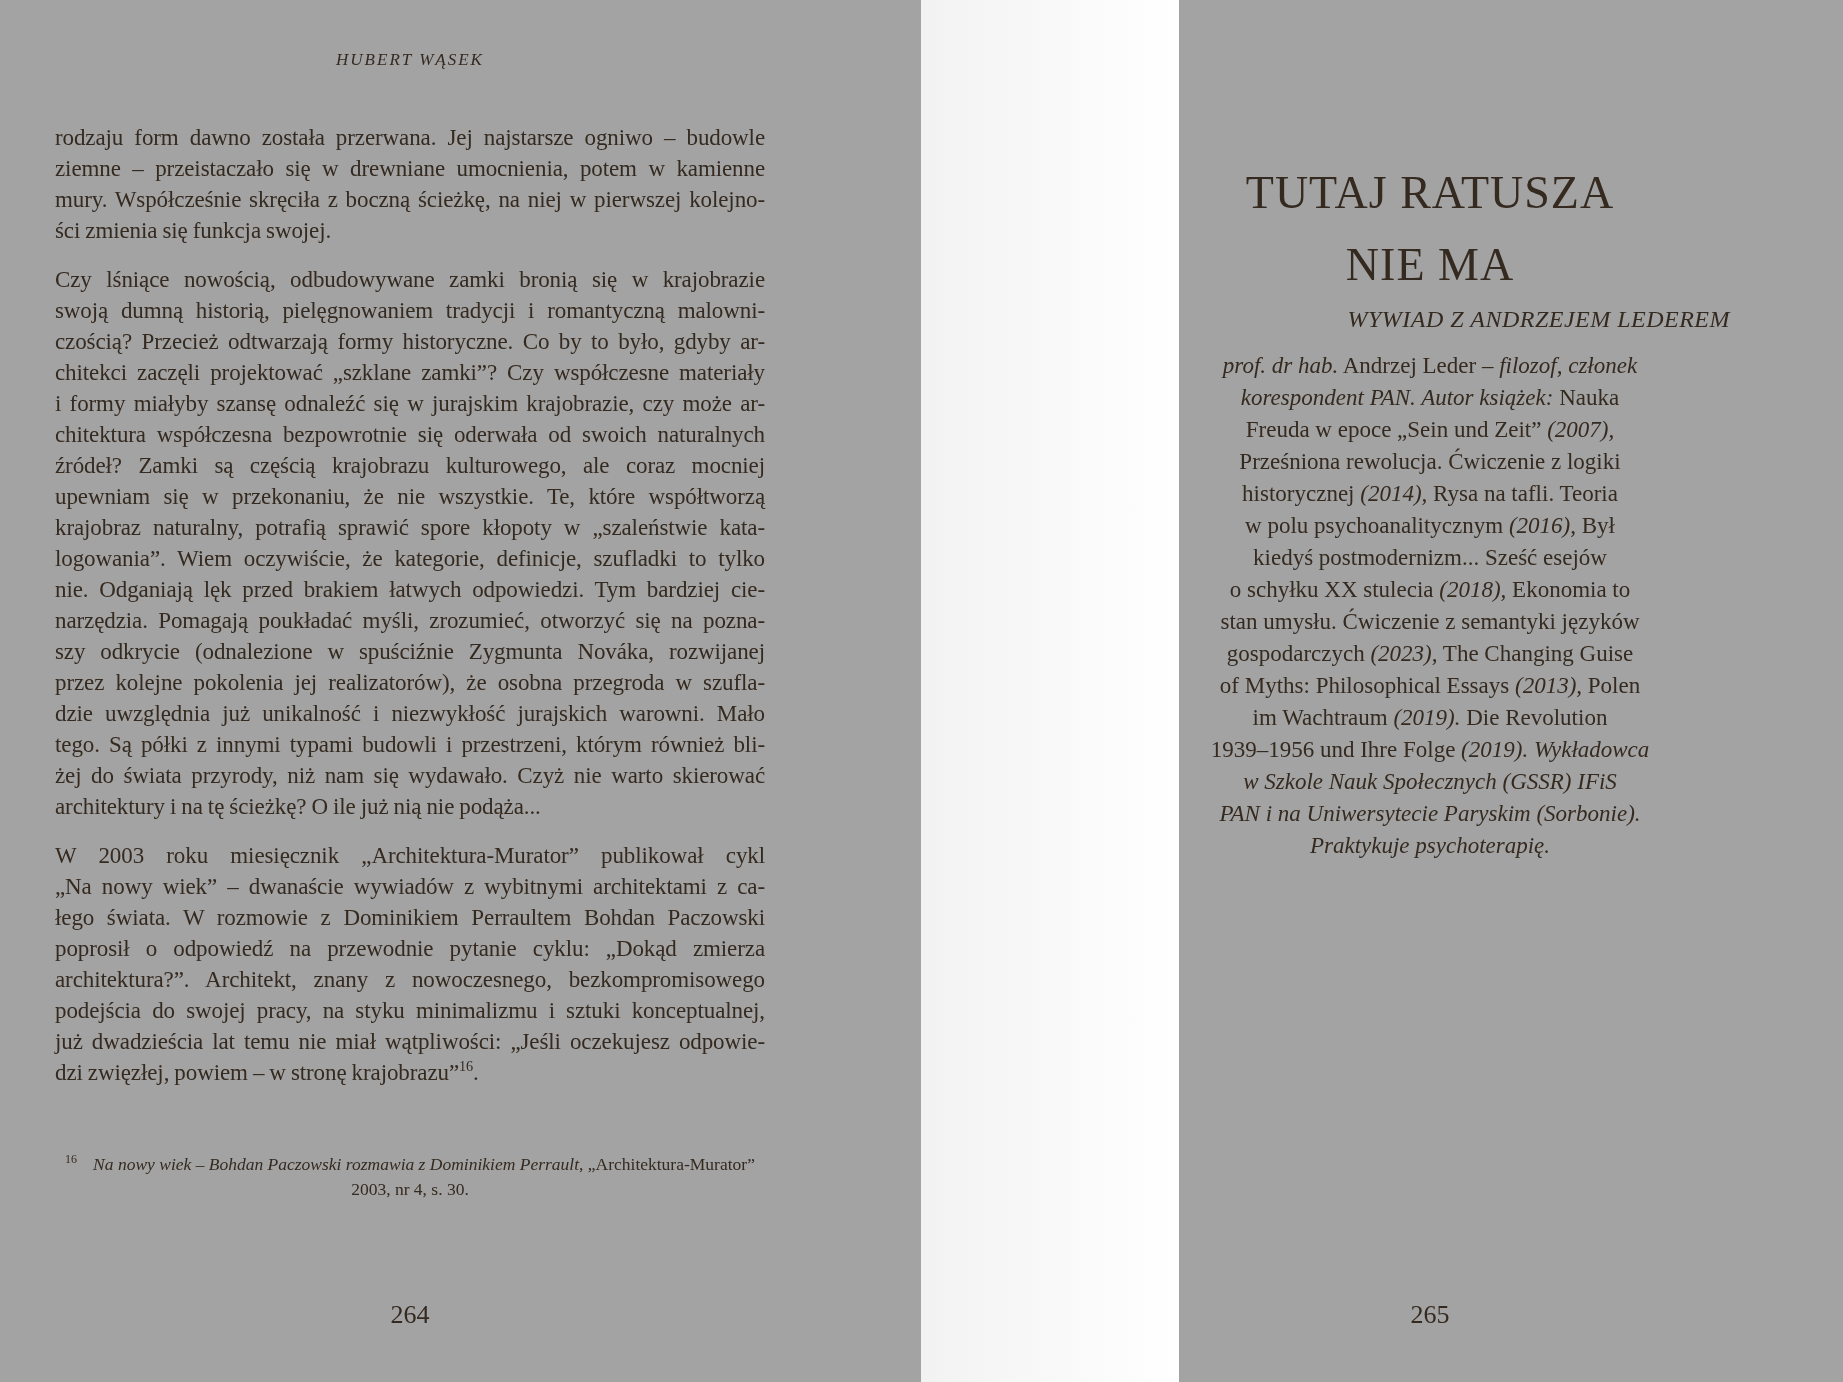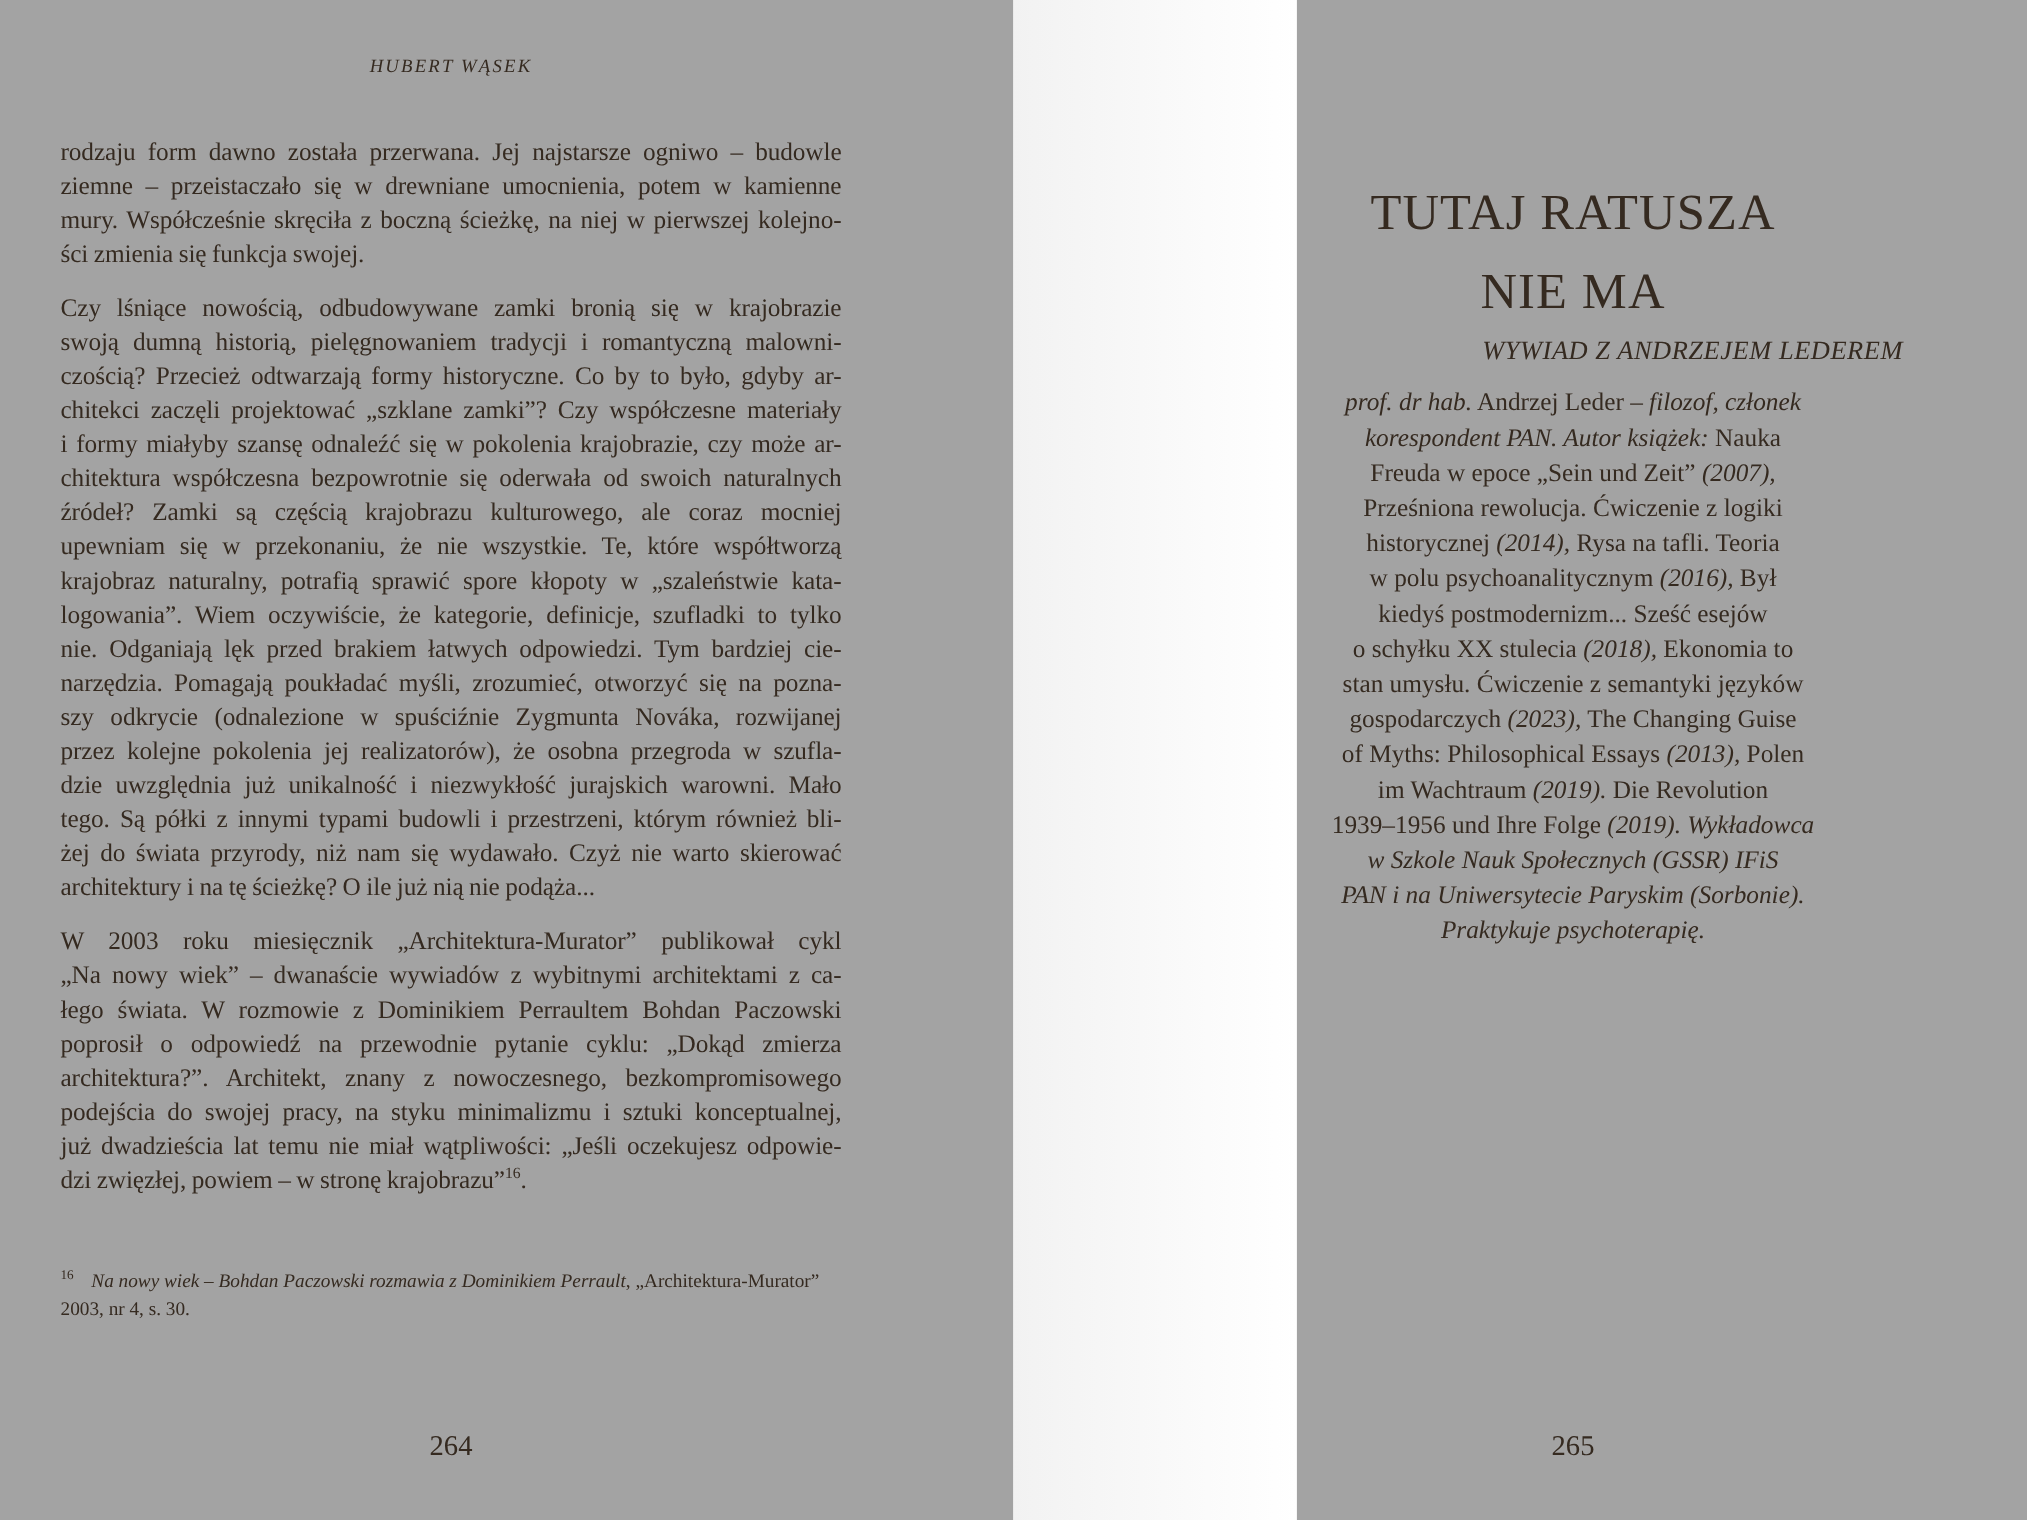--- a/index.html
+++ b/index.html
@@ -49,20 +49,21 @@
   .line.last { text-align-last: left; }
   .line sup { font-size: 62%; line-height: 0; }
 
   .footnote {
     position: absolute;
     left: 55px;
     top: 1152px;
     width: 710px;
     font-size: 17.5px;
     line-height: 25px;
+    text-align: center;
   }
   .footnote sup {
     font-size: 12px;
     line-height: 0;
     margin-right: 16px;
   }
   .footnote em { font-style: italic; }
 
   .page-number {
     position: absolute;
@@ -121,21 +122,21 @@
           <div class="line">rodzaju form dawno została przerwana. Jej najstarsze ogniwo – budowle</div>
           <div class="line">ziemne – przeistaczało się w drewniane umocnienia, potem w kamienne</div>
           <div class="line">mury. Współcześnie skręciła z boczną ścieżkę, na niej w pierwszej kolejno-</div>
           <div class="line last">ści zmienia się funkcja swojej.</div>
         </div>
         <div class="paragraph">
           <div class="line">Czy lśniące nowością, odbudowywane zamki bronią się w krajobrazie</div>
           <div class="line">swoją dumną historią, pielęgnowaniem tradycji i romantyczną malowni-</div>
           <div class="line">czością? Przecież odtwarzają formy historyczne. Co by to było, gdyby ar-</div>
           <div class="line">chitekci zaczęli projektować „szklane zamki”? Czy współczesne materiały</div>
-          <div class="line">i formy miałyby szansę odnaleźć się w pokolenia krajobrazie, czy może ar-</div>
+          <div class="line">i formy miałyby szansę odnaleźć się w jurajskim krajobrazie, czy może ar-</div>
           <div class="line">chitektura współczesna bezpowrotnie się oderwała od swoich naturalnych</div>
           <div class="line">źródeł? Zamki są częścią krajobrazu kulturowego, ale coraz mocniej</div>
           <div class="line">upewniam się w przekonaniu, że nie wszystkie. Te, które współtworzą</div>
           <div class="line">krajobraz naturalny, potrafią sprawić spore kłopoty w „szaleństwie kata-</div>
           <div class="line">logowania”. Wiem oczywiście, że kategorie, definicje, szufladki to tylko</div>
           <div class="line">nie. Odganiają lęk przed brakiem łatwych odpowiedzi. Tym bardziej cie-</div>
           <div class="line">narzędzia. Pomagają poukładać myśli, zrozumieć, otworzyć się na pozna-</div>
           <div class="line">szy odkrycie (odnalezione w spuściźnie Zygmunta Nováka, rozwijanej</div>
           <div class="line">przez kolejne pokolenia jej realizatorów), że osobna przegroda w szufla-</div>
           <div class="line">dzie uwzględnia już unikalność i niezwykłość jurajskich warowni. Mało</div>

